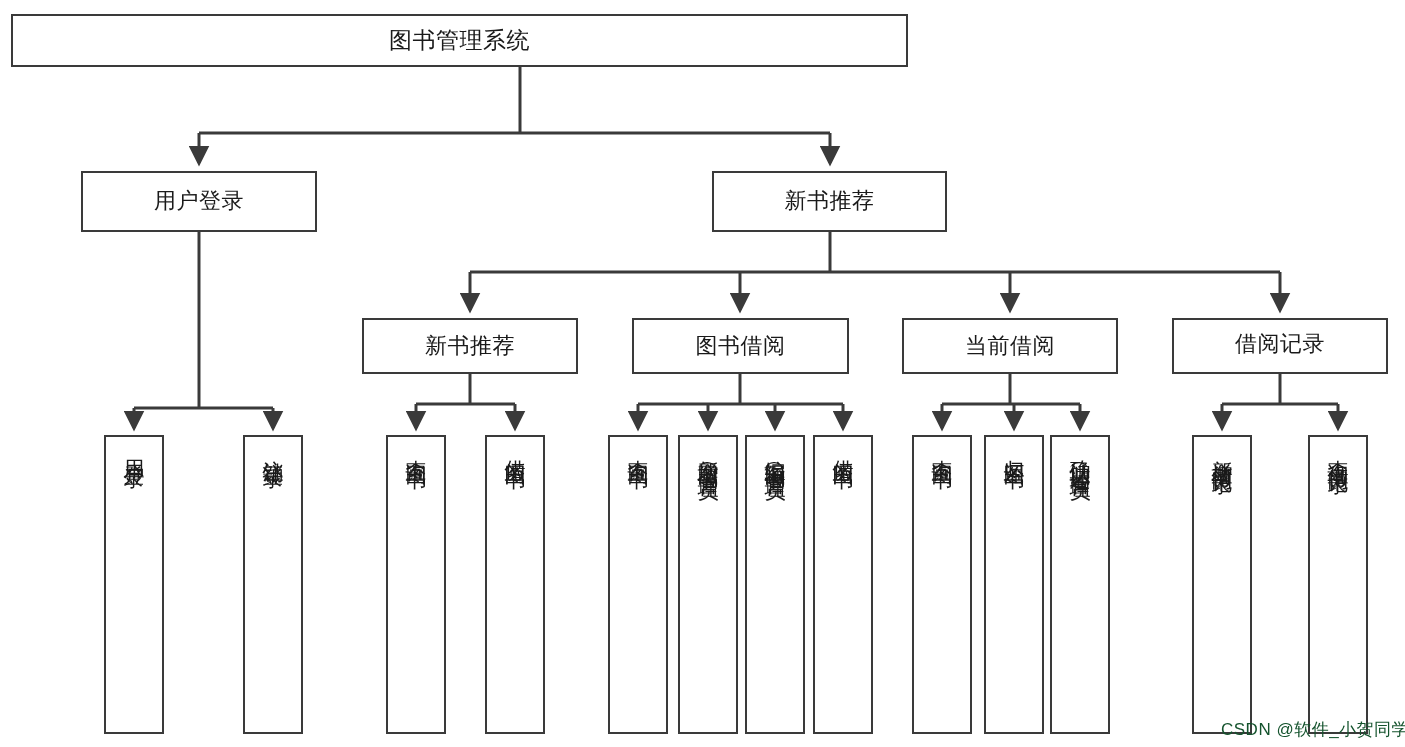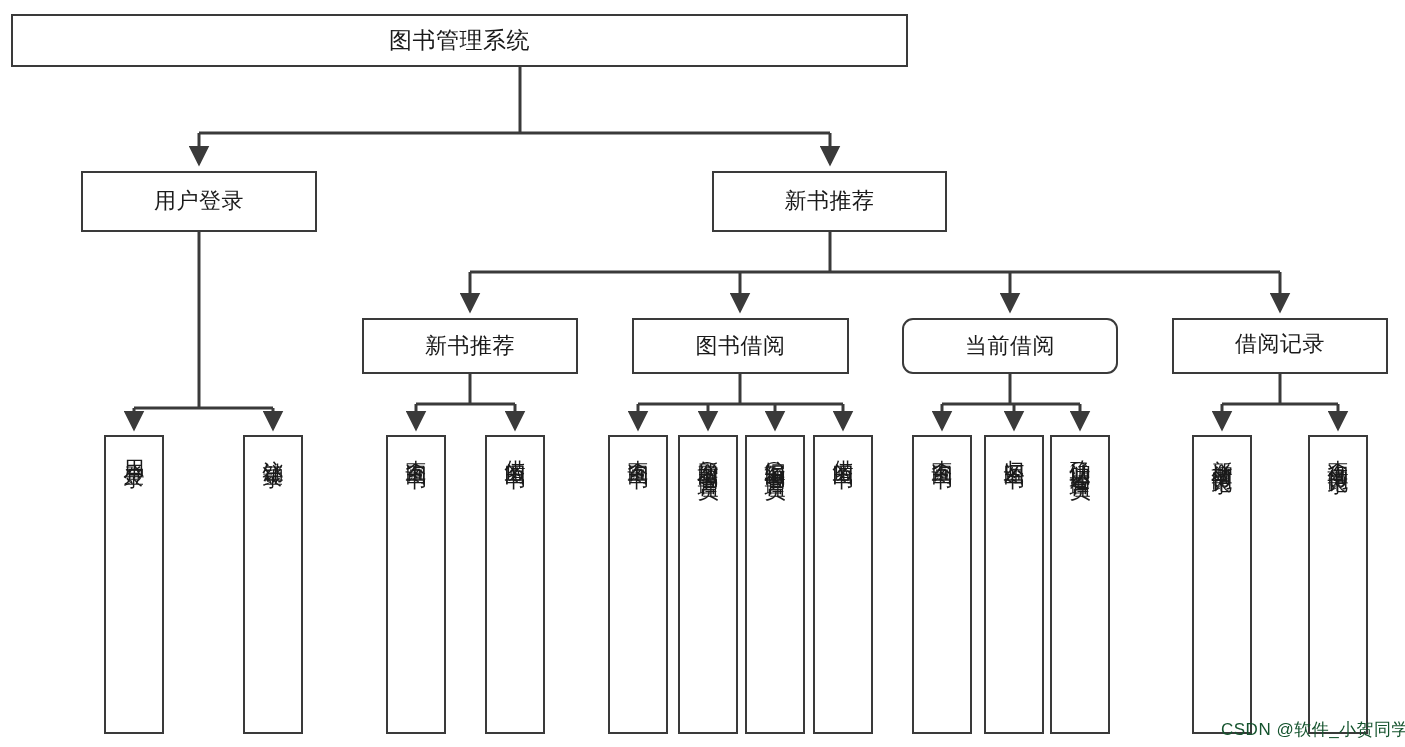--- a/index.html
+++ b/index.html
@@ -136,21 +136,21 @@
   <div class="node horiz" style="left:712px; top:171px; width:235px; height:61px;">
     <span class="lbl">新书推荐</span>
   </div>
 
   <div class="node horiz" style="left:632px; top:318px; width:217px; height:56px;">
     <span class="lbl">图书借阅</span>
   </div>
   <div class="node horiz" style="left:362px; top:318px; width:216px; height:56px;">
     <span class="lbl">新书推荐</span>
   </div>
-  <div class="node horiz" style="left:902px; top:318px; width:216px; height:56px;border-radius:11px;">
+  <div class="node horiz" style="left:902px; top:318px; width:216px; height:56px;">
     <span class="lbl">当前借阅</span>
   </div>
   <div class="node horiz" style="left:1172px; top:318px; width:216px; height:56px;font-family:Liberation Mono, monospace;">
     <span class="lbl">借阅记录</span>
   </div>
 
   <div class="node vert" style="left:104px; top:435px; width:60px; height:299px;">
     <span class="lbl">用户登录</span>
   </div>
   <div class="node vert" style="left:243px; top:435px; width:60px; height:299px;">

